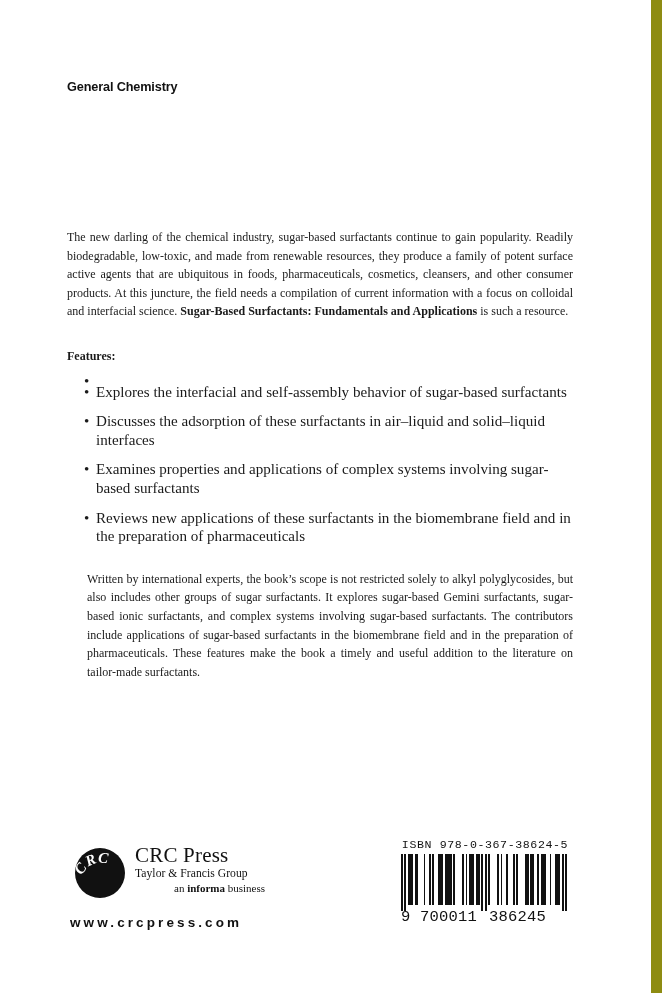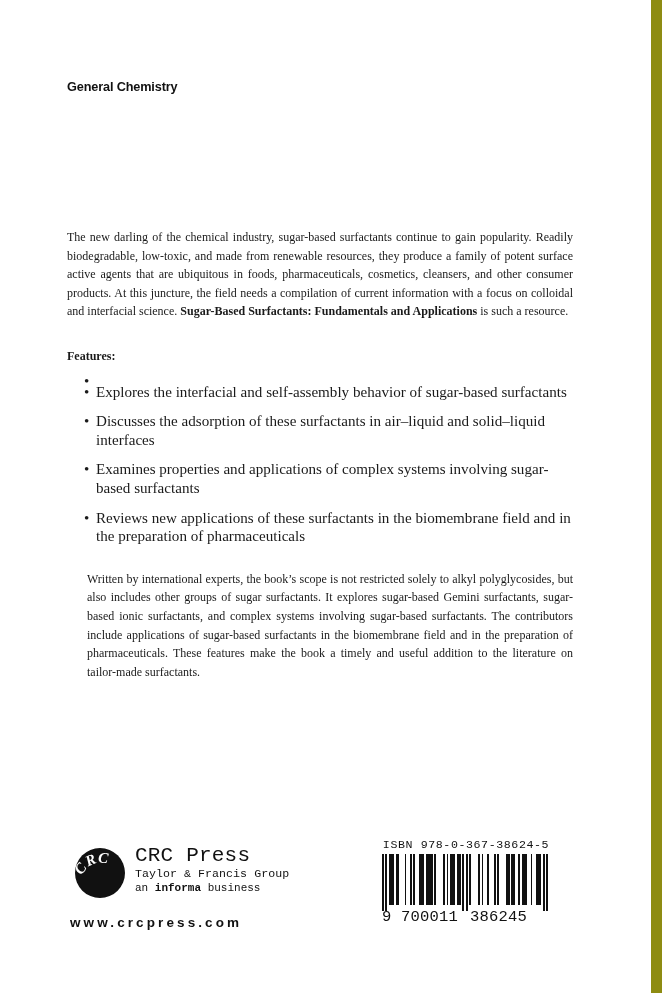--- a/index.html
+++ b/index.html
@@ -145,55 +145,56 @@
     left: 0;
     top: 0;
     width: 50px;
     height: 50px;
   }
   .crc-lockup {
     position: absolute;
     left: 68px;
     top: 2px;
     width: 165px;
-    font-family: Liberation Mono, monospace;
+    font-family: Liberation Serif, serif;
     color: #111111;
   }
   .crc-press-name {
     font-size: 21px;
     line-height: 23px;
     letter-spacing: 0.2px;
   }
   .crc-tf-group {
     font-size: 11.6px;
     line-height: 14px;
     letter-spacing: 0.05px;
   }
   .crc-informa {
     font-size: 11px;
     line-height: 14px;
+    margin-left: 39px;
   }
   .crc-informa .informa {
     font-weight: bold;
   }
   .crc-url {
     position: absolute;
     left: 3px;
     top: 73px;
     font-family: "Liberation Sans", "DejaVu Sans", sans-serif;
     font-weight: bold;
     font-size: 13.5px;
     letter-spacing: 3.1px;
     color: #111111;
   }
 
   
   .barcode-block {
     position: absolute;
-    left: 382px;
+    left: 401px;
     top: 18px;
     width: 168px;
   }
   .isbn-line {
     font-family: "Liberation Mono", "DejaVu Sans Mono", monospace;
     font-size: 11.6px;
     line-height: 13px;
     letter-spacing: 0.6px;
     color: #111111;
     text-align: center;

